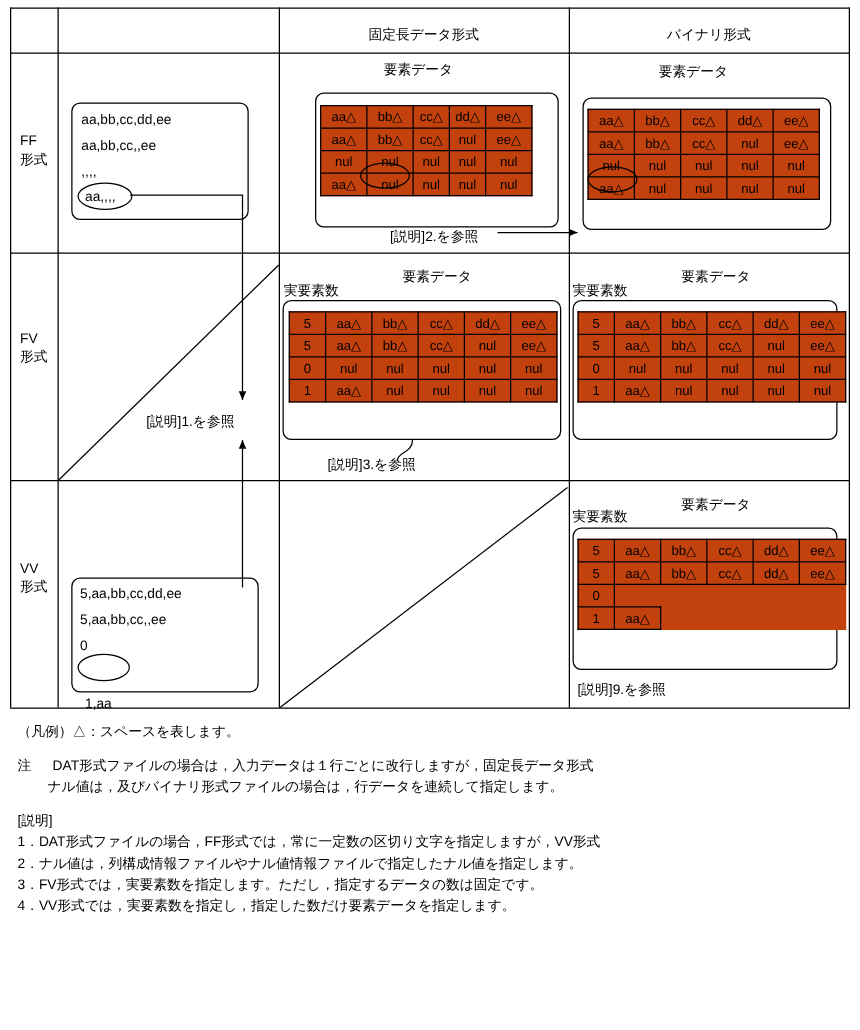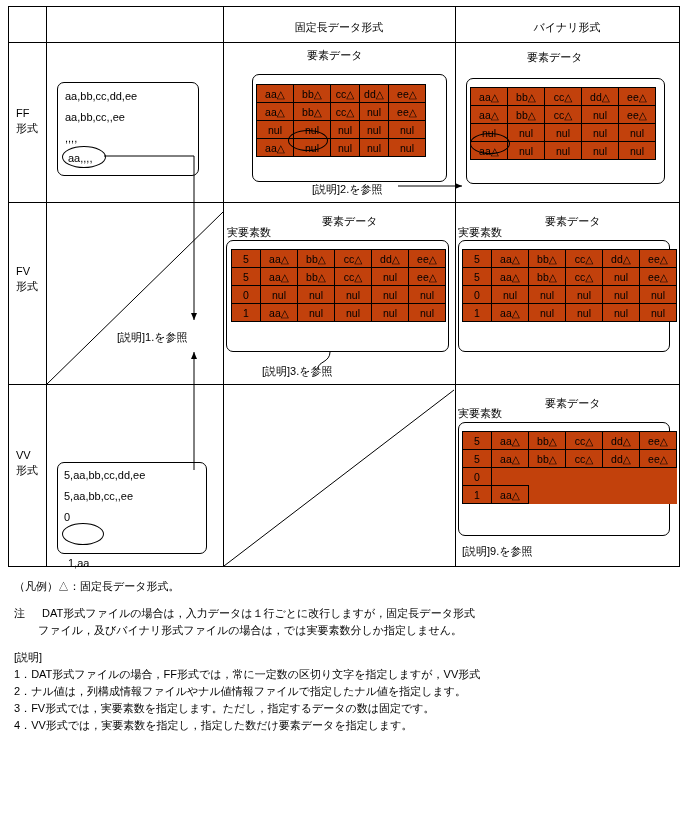--- a/index.html
+++ b/index.html
@@ -306,28 +306,28 @@
     <path d="M47,384 L223,212" stroke="#000" fill="none" stroke-width="1"></path>
 
     <path d="M224,566 L454,390" stroke="#000" fill="none" stroke-width="1"></path>
 
     <path d="M398,186 L462,186" stroke="#000" fill="none" stroke-width="1" marker-end="url(#arr)"></path>
 
     <path d="M330,352 C330,362 318,362 318,368" stroke="#000" fill="none" stroke-width="1"></path>
   </svg>
 
   <div class="notes">
-    <div class="note-row">（凡例）△：固定長データ形式。</div>
+    <div class="note-row">（凡例）△：スペースを表します。</div>
 
     <div class="blk">
       <div class="hang">
         <span>注</span>
         <span style="display:inline-block;width:14px;"></span><span>DAT形式ファイルの場合は，入力データは１行ごとに改行しますが，固定長データ形式</span>
       </div>
-      <div style="padding-left:24px;">ファイル，及びバイナリ形式ファイルの場合は，では実要素数分しか指定しません。</div>
+      <div style="padding-left:24px;">ナル値は，及びバイナリ形式ファイルの場合は，行データを連続して指定します。</div>
     </div>
 
     <div class="blk">
       <div>[説明]</div>
 
       <div class="hang2">
         <span>1．</span><span>DAT形式ファイルの場合，FF形式では，常に一定数の区切り文字を指定しますが，VV形式</span>
       </div>
 
       <div class="hang2">

